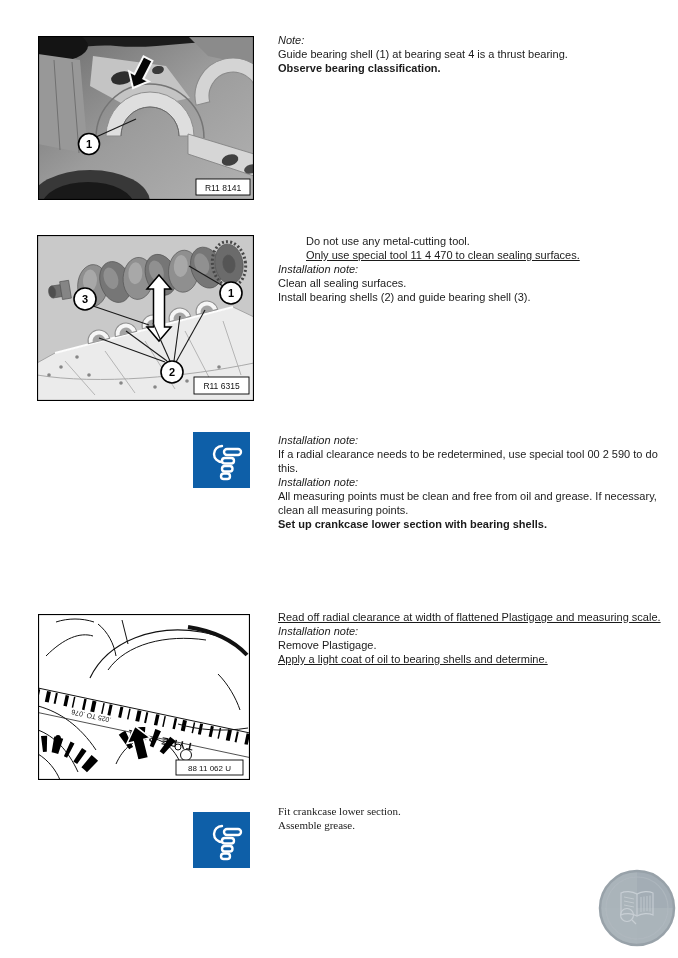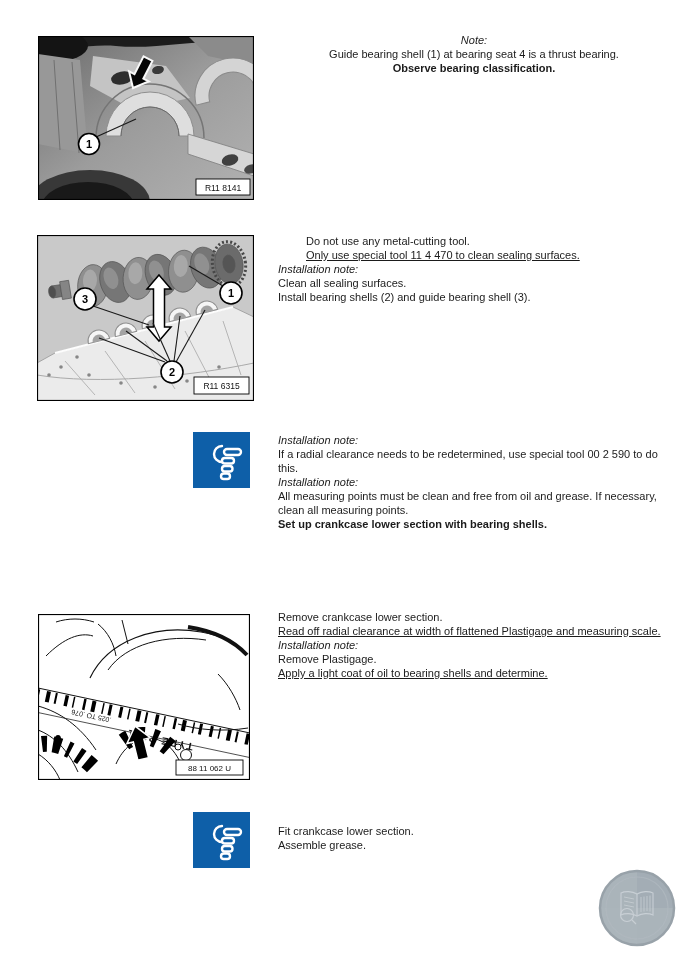--- a/index.html
+++ b/index.html
@@ -7,25 +7,25 @@
         font-family:"Liberation Sans", sans-serif;color:#1b1b1b;}
   .fig{position:absolute;}
   .fig svg{display:block;}
   .section{position:absolute;width:392px;font-size:11px;line-height:14px;}
   .section p{margin:0;}
   .it{font-style:italic;}
   .bd{font-weight:bold;}
   .indent{padding-left:28px;}
   .mt1{margin-top:1px;}.mt4{margin-top:4px;text-decoration:underline;}.mt5{margin-top:5px;font-weight:bold;}.mt6{margin-top:6px;}
   .mt13{margin-top:13px;}.mt16{margin-top:16px;}
-  .sec-note{left:278px;top:33px;text-align:center;}
+  .sec-note{left:278px;top:33px;}
   .sec-attention{left:278px;top:234px;}
   .sec-radial{left:278px;top:433px;}
   .sec-plast{left:278px;top:610px;}
-  .sec-final{left:278px;top:824px;}
+  .sec-final{left:278px;top:804px;font-family:Liberation Serif, serif;}
   .fig1{left:38px;top:36px;}
   .fig2{left:37px;top:235px;}
   .fig3{left:38px;top:614px;}
   .hand1{left:193px;top:432px;}
   .hand2{left:193px;top:812px;}
   .watermark{left:597px;top:868px;opacity:0.85;}
   svg text{font-family:"Liberation Sans", sans-serif;}
   .callout-num{font-size:11px;font-weight:bold;}
   .figlabel{font-size:8.5px;fill:#111;}
 </style>
@@ -229,21 +229,20 @@
       <circle cx="140" cy="133" r="3" fill="#ffffff" stroke="#111111"></circle>
       <circle cx="151" cy="152" r="3" fill="none" stroke="#111111"></circle>
       <circle cx="151" cy="157.5" r="2.4" fill="none" stroke="#111111"></circle>
       <rect x="138" y="146" width="67" height="15" fill="#ffffff" stroke="#000000" stroke-width="0.9"></rect>
       <text x="171.5" y="157" text-anchor="middle" font-size="8" fill="#111">88 11 062 U</text>
       <rect x="0.5" y="0.5" width="211" height="165" fill="none" stroke="#000000" stroke-width="1.2"></rect>
     </svg>
   </div>
 
   <div class="section sec-plast">
-    <p>Remove crankcase lower section.</p>
     <p class="mt4">Read off radial clearance at width of flattened Plastigage and measuring scale.</p>
     <p class="it">Installation note:</p>
     <p>Remove Plastigage.</p>
     <p class="mt4">Apply a light coat of oil to bearing shells and determine.</p>
   </div>
 
   <div class="fig hand2">
     <svg width="57" height="56" viewBox="0 0 57 56">
       <rect width="57" height="56" fill="#0e5fa8"></rect>
       <g stroke="#ffffff" stroke-width="2.4" fill="none" stroke-linecap="round" stroke-linejoin="round">

